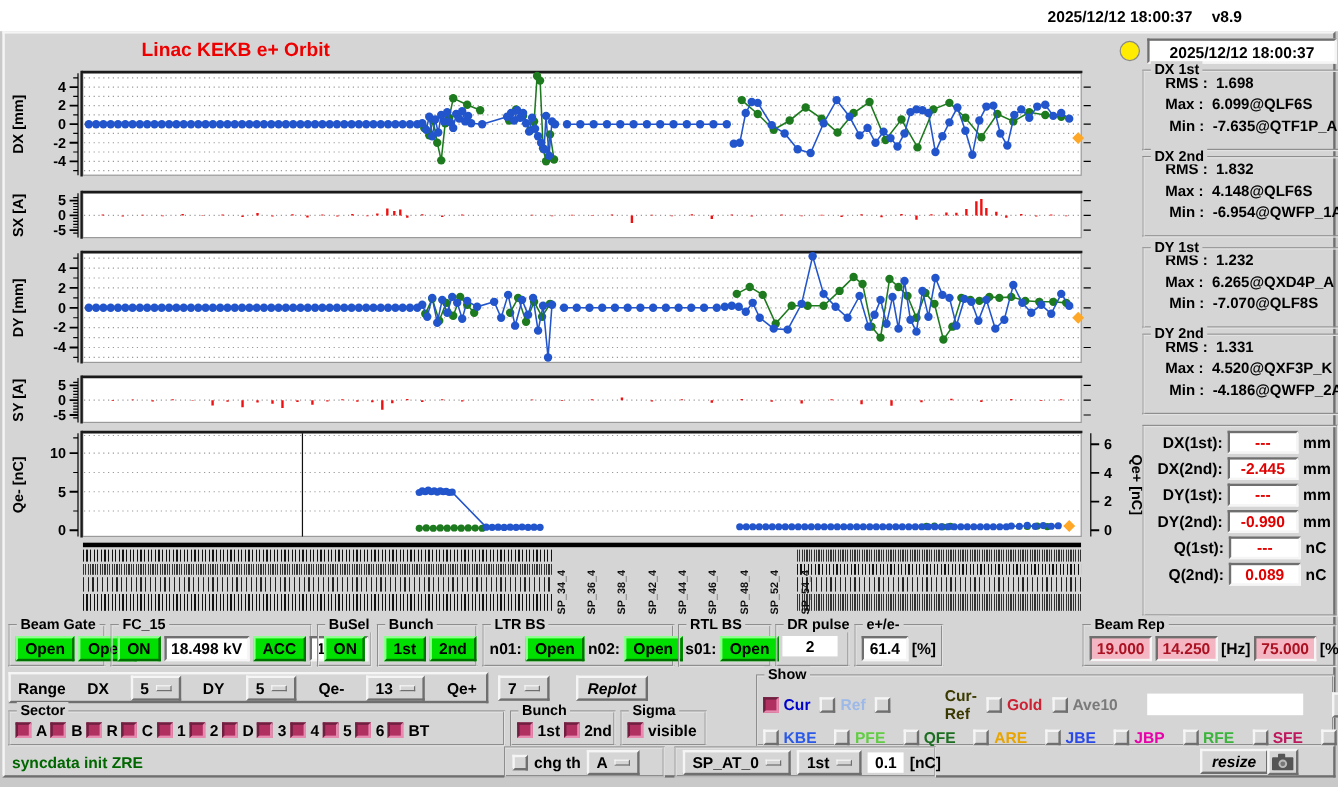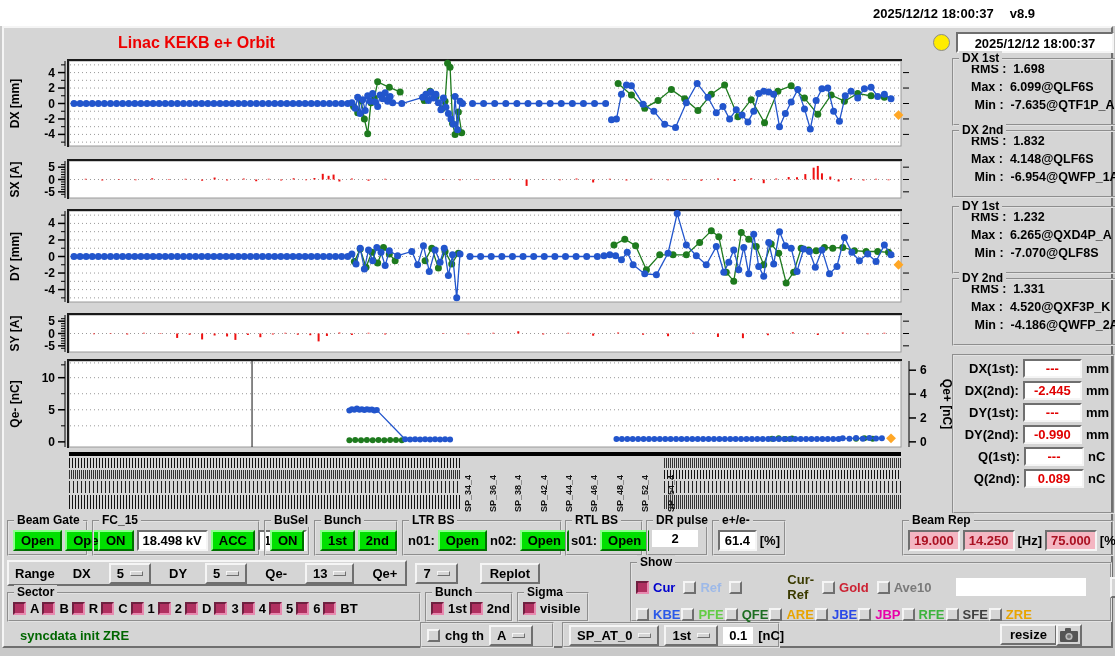--- a/index.html
+++ b/index.html
@@ -22,21 +22,21 @@
             border-right:2px solid #f5f5f5; border-bottom:2px solid #f5f5f5; }
   .raised { border-top:2px solid #f5f5f5; border-left:2px solid #f5f5f5;
             border-right:2px solid #6f6f6f; border-bottom:2px solid #6f6f6f; }
   .frame { border:2px groove #e2e2e2; position:absolute; }
   .frame > .ftitle { position:absolute; top:-9px; left:5px; background:#d5d5d5; padding:0 3px;
                      font-size:12px; font-weight:bold; white-space:nowrap; }
   .hrow { display:flex; align-items:center; gap:3px; padding:8px 4px 3px 4px; }
   .btn-green { background:var(--green,#00e000); font-size:13px; font-weight:bold; padding:1px 6px;
                text-align:center; border-top:2px solid #8cff8c; border-left:2px solid #8cff8c;
                border-bottom:2px solid #007000; border-right:2px solid #007000; white-space:nowrap; }
-  .btn-gray  { background:#d5d5d5; font-size:13px; font-weight:bold; padding:1px 8px; text-align:center; white-space:nowrap; }
+  .btn-gray  { background:#d5d5d5; font-size:13px; font-weight:bold; padding:1px 8px; text-align:center; white-space:nowrap;font-style:italic; }
   .valbox { background:#fff; font-size:13px; font-weight:bold; padding:1px 4px; text-align:center; white-space:nowrap; }
   .pinkbox { background:var(--pink,#f4b6c2); color:var(--pinktext,#aa1122); font-size:13px; font-weight:bold;
              padding:1px 4px; text-align:center; white-space:nowrap; }
   .lbl { font-size:13px; font-weight:bold; white-space:nowrap; }
   .dropdown { display:inline-flex; align-items:center; gap:6px; background:#d5d5d5; padding:1px 6px;
               font-size:13px; font-weight:bold; }
   .dd-dash { width:13px; height:5px; background:#d5d5d5; border-top:1px solid #f5f5f5; border-left:1px solid #f5f5f5;
              border-bottom:1px solid #6f6f6f; border-right:1px solid #6f6f6f; }
   .cb { width:13px; height:13px; background:#d5d5d5; flex:none;
         border-top:2px solid #f5f5f5; border-left:2px solid #f5f5f5;
@@ -60,21 +60,21 @@
   .qmdrow .qu { font-size:13px; font-weight:bold; }
   
   #bpm { left:65px; top:424px; width:832px; height:62px; overflow:hidden; }
   #bpm .topbar { position:absolute; left:0; top:0; width:100%; height:4px; background:#000; }
   .dense { position:absolute; background-image:repeating-linear-gradient(90deg,#111 0 1px,transparent 1px 3px); }
   .dense.d2 { background-image:repeating-linear-gradient(90deg,#333 0 1px,transparent 1px 2px); }
   .dense.d3 { background-image:repeating-linear-gradient(90deg,#222 0 1px,transparent 1px 4px); }
   .bpm-label { position:absolute; top:6px; writing-mode:vertical-rl; transform:rotate(180deg);
                font-size:9px; font-weight:bold; letter-spacing:0; color:#111; height:54px; }
   
-  #statusmsg { left:6px; top:600px; color:var(--stgreen,#006600); font-size:13px; font-weight:bold;margin-left:10px; }
+  #statusmsg { left:6px; top:600px; color:var(--stgreen,#006600); font-size:13px; font-weight:bold; }
   .sb-group { position:absolute; top:594px; height:26px; display:flex; align-items:center; gap:5px;
               padding:0 5px; border:2px groove #e2e2e2; }
   svg text { font-family:"Liberation Sans",sans-serif; }
 </style>
 </head>
 <body>
 
 <div id="topstrip">
   <span>2025/12/12 18:00:37</span>
   <span class="ver">v8.9</span>
@@ -1081,21 +1081,21 @@
             <span class="ck-label" style="color: rgb(204, 34, 51);">Gold</span>
           </span>
           <span class="ck-item">
             <span class="cb"></span>
             <span class="ck-label" style="color: rgb(122, 122, 122);">Ave10</span>
           </span>
         </span>
       <input class="txt sunken" style="width: 130px; height: 18px;" value="">
       <span class="btn-gray raised">Set Ref</span>
     </div>
-    <div class="hrow" style="padding-top:2px;gap:1px">
+    <div class="hrow" style="padding-top:2px;gap:15px">
         <span class="ck-item">
           <span class="cb"></span>
           <span class="ck-label" style="color: rgb(43, 89, 232);">KBE</span>
         </span>
         <span class="ck-item">
           <span class="cb"></span>
           <span class="ck-label" style="color: rgb(99, 204, 69);">PFE</span>
         </span>
         <span class="ck-item">
           <span class="cb"></span>
@@ -1112,21 +1112,21 @@
         <span class="ck-item">
           <span class="cb"></span>
           <span class="ck-label" style="color: rgb(232, 0, 170);">JBP</span>
         </span>
         <span class="ck-item">
           <span class="cb"></span>
           <span class="ck-label" style="color: rgb(60, 179, 60);">RFE</span>
         </span>
         <span class="ck-item">
           <span class="cb"></span>
-          <span class="ck-label" style="color: #404040;">SFE</span>
+          <span class="ck-label" style="color: #be185d;">SFE</span>
         </span>
         <span class="ck-item">
           <span class="cb"></span>
           <span class="ck-label" style="color: rgb(232, 164, 0);">ZRE</span>
         </span>
       </div>
   </div>
 
   <div class="abs" id="statusmsg">syncdata init ZRE</div>
   <div class="sb-group" style="left:416px;width:134px">

